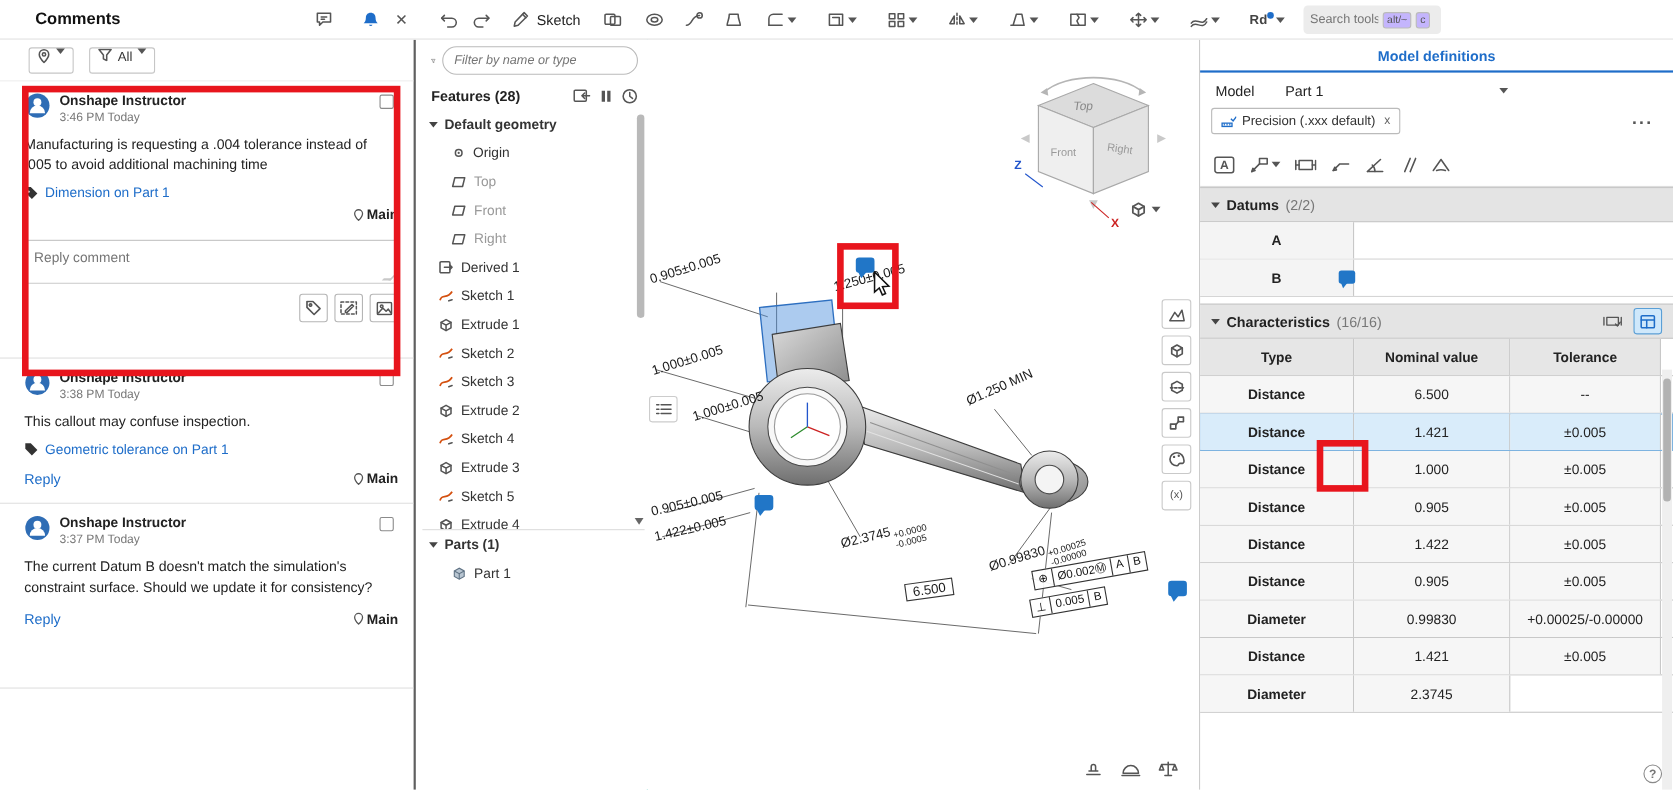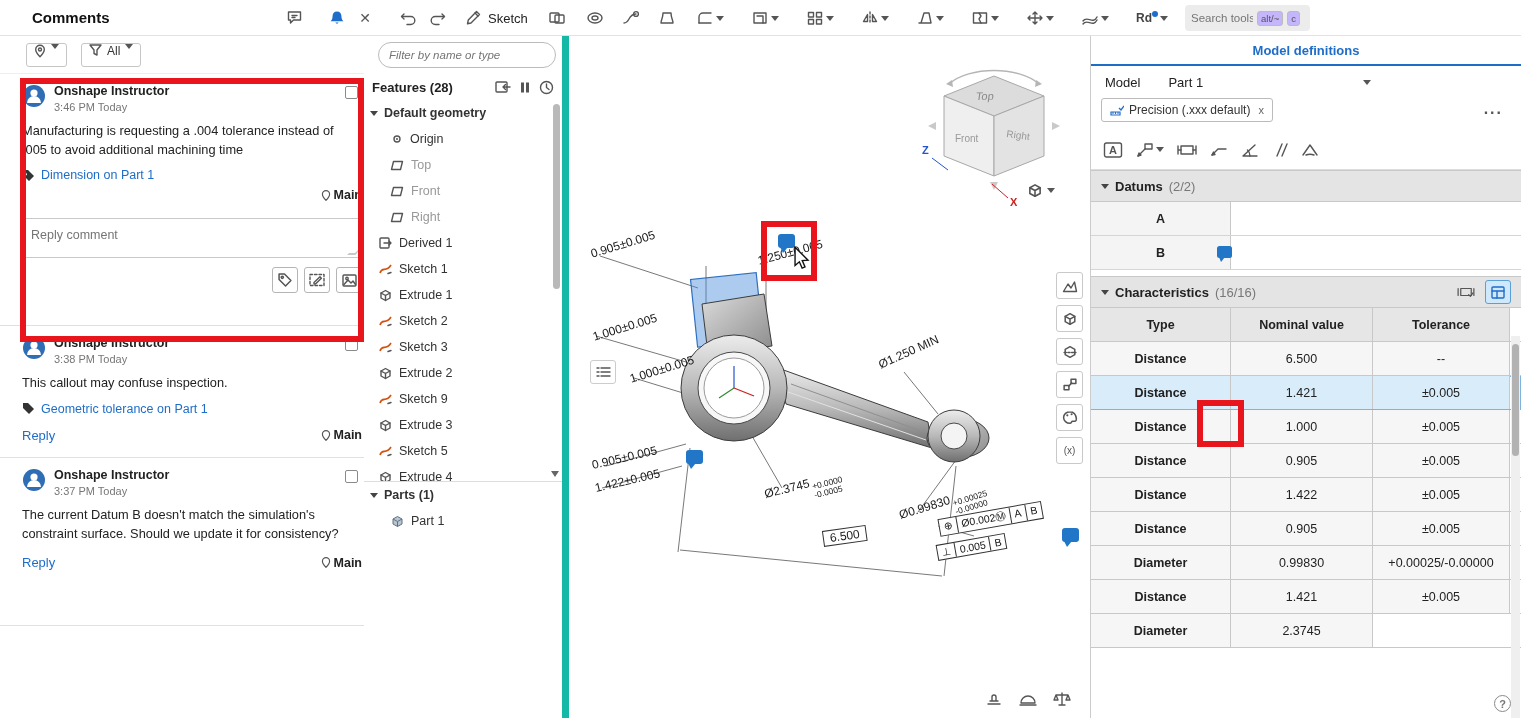--- a/index.html
+++ b/index.html
@@ -36,21 +36,21 @@
   .c-main{display:flex;align-items:center;gap:3px;font-size:12.5px;font-weight:bold;color:#222}
   .replybox{margin-top:16px;border:1px solid #c9c9c9;border-radius:3px;height:40px;position:relative;padding:6px 8px}
   .replybox input{border:none;outline:none;width:100%;font-size:12.5px;color:#444;font-family:"Liberation Sans",sans-serif}
   .resize-grip{position:absolute;right:2px;bottom:2px;width:8px;height:8px;border-right:2px solid #bbb;border-bottom:2px solid #bbb;transform:skew(-45deg) ;opacity:.8}
   .c-btnrow{display:flex;justify-content:flex-end;gap:6px;margin-top:9px}
   .sq-btn{width:26px;height:26px;border:1px solid #b5b5b5;border-radius:3px;background:#fff;display:flex;align-items:center;justify-content:center;cursor:pointer}
   .replylink{font-size:13px;color:#1e6dc9;cursor:pointer}
   .c-footrow{display:flex;justify-content:space-between;align-items:center;margin-top:12px}
 
   
-  .ftree{position:absolute;left:364px;top:36px;width:205px;height:682px;background:#fff;border-right:7px solid #14b8a6}
+  .ftree{position:absolute;left:384px;top:36px;width:205px;height:682px;background:#fff;border-right:1px solid #14b8a6}
   .ft-filter{height:38px;display:flex;align-items:center;gap:6px;padding:0 8px}
   .ft-input{flex:1;height:26px;border:1px solid #bbb;border-radius:13px;padding:0 10px;font-size:11.5px;font-style:italic;color:#999;outline:none;font-family:"Liberation Sans",sans-serif}
   .ft-head{height:26px;display:flex;align-items:center;padding:0 8px;font-size:13px;font-weight:bold;color:#222;gap:8px}
   .ft-head .spacer{flex:1}
   .ft-list{position:relative;height:382px;overflow:hidden;border-bottom:1px solid #ddd}
   .ft-row{height:26px;display:flex;align-items:center;gap:6px;padding:0 6px;font-size:12.5px;color:#333;cursor:pointer}
   .ft-row.grp{font-weight:bold}
   .ft-row.child{padding-left:26px}
   .ft-row.gray{color:#999}
   .ft-scroll{position:absolute;right:2px;top:4px;width:7px;height:185px;background:#b9b9b9;border-radius:4px}
@@ -467,21 +467,21 @@
             <path class="ic" d="M3 5l4.5-2.5L12 5v5l-4.5 2.5L3 10z"></path>
             <path class="ic" d="M3 5l4.5 2.5L12 5M7.5 7.5v5"></path>
           </svg>
           <span>Extrude 2</span>
         </div>
       <div class="ft-row" style="padding-left:14px">
           <svg width="15" height="14" viewBox="0 0 15 14">
             <path d="M2 11C4 4 8 11 13 3" stroke="#d4500f" fill="none" stroke-width="1.6"></path>
             <path class="ic" d="M10 11.5l3-1"></path>
           </svg>
-          <span>Sketch 9</span>
+          <span>Sketch 4</span>
         </div>
       <div class="ft-row" style="padding-left:14px">
           <svg width="15" height="14" viewBox="0 0 15 14">
             <path class="ic" d="M3 5l4.5-2.5L12 5v5l-4.5 2.5L3 10z"></path>
             <path class="ic" d="M3 5l4.5 2.5L12 5M7.5 7.5v5"></path>
           </svg>
           <span>Extrude 3</span>
         </div>
       <div class="ft-row" style="padding-left:14px">
           <svg width="15" height="14" viewBox="0 0 15 14">

